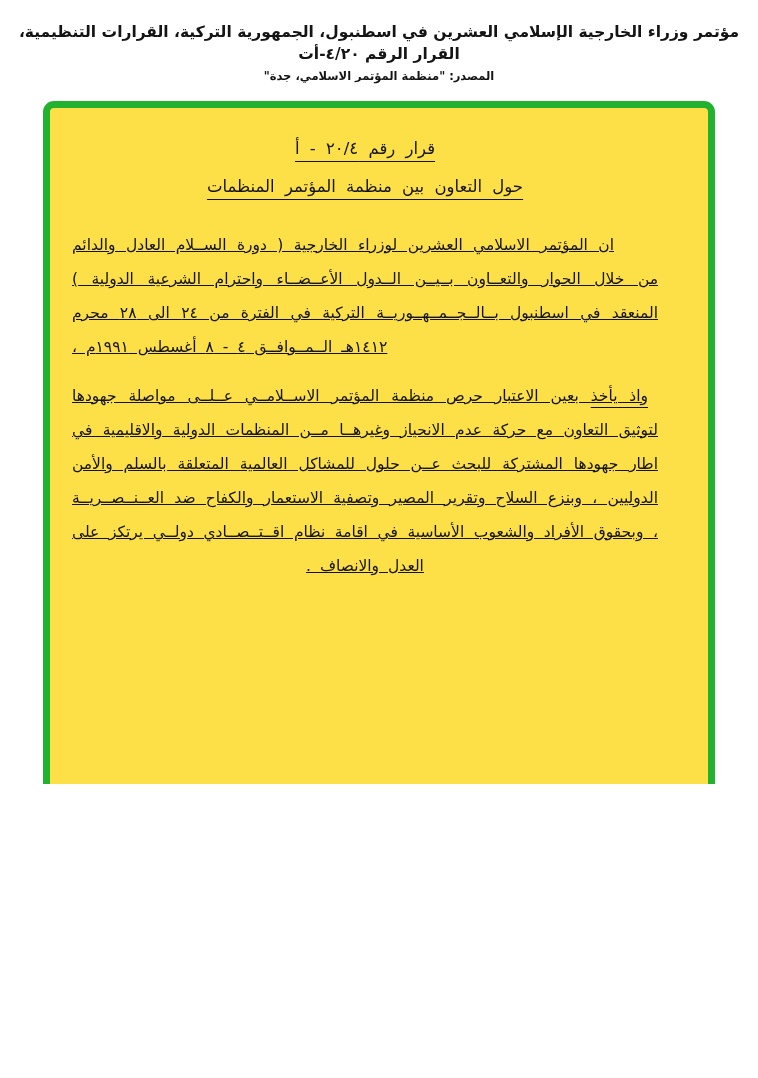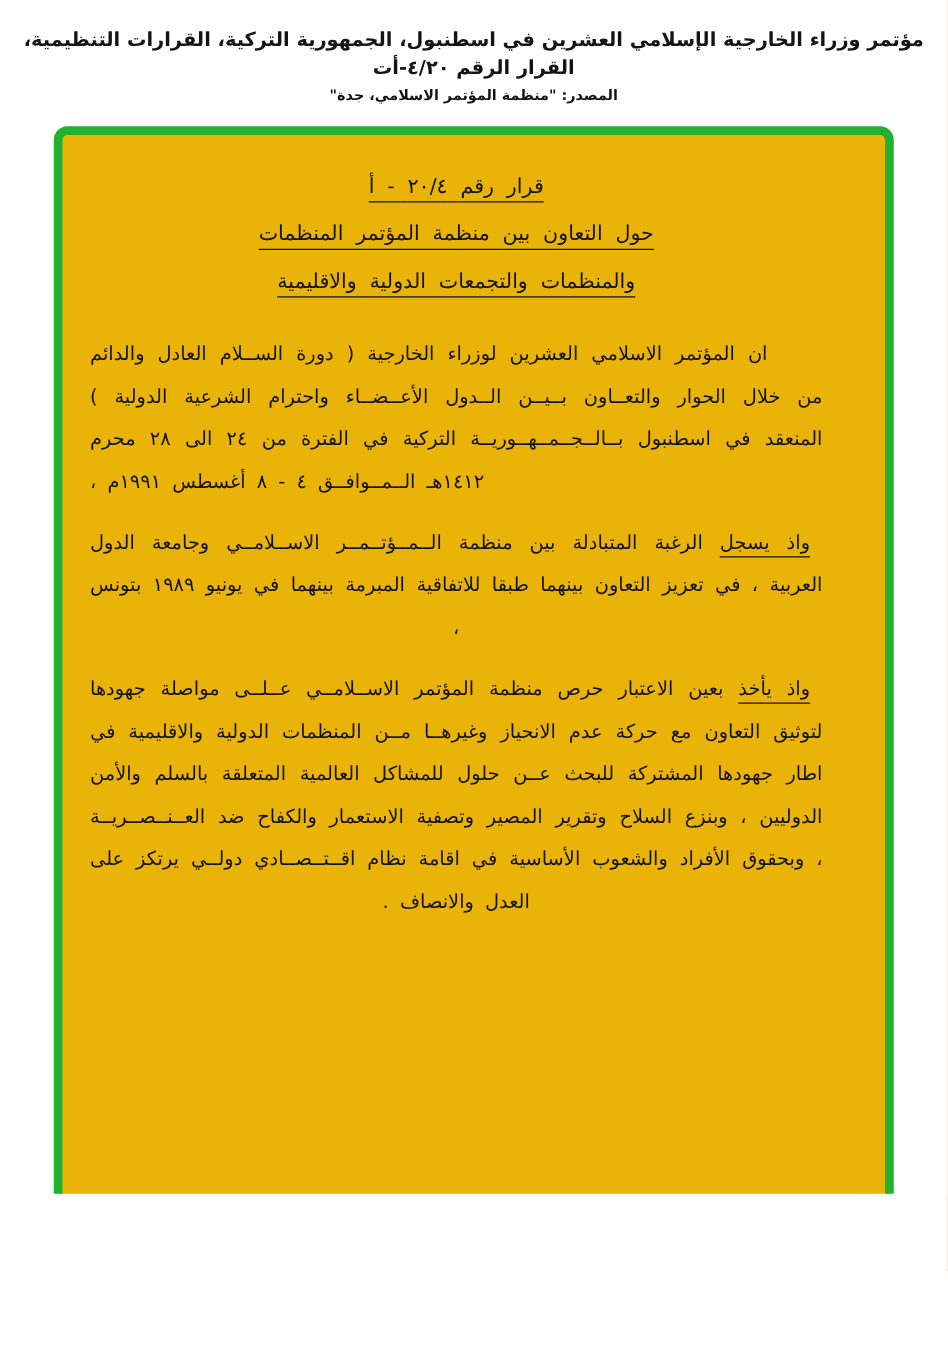--- a/index.html
+++ b/index.html
@@ -8,21 +8,21 @@
     background: #ffffff;
     width: 758px;
     height: 1078px;
     font-family: "DejaVu Sans", sans-serif;
     color: #141414;
     direction: rtl;
   }
   .page {
     position: relative;
     width: 758px;
-    height: 955px;
+    height: 784px;
     background: #ffffff;
     overflow: hidden;
   }
   .doc-header {
     text-align: center;
     margin: 0 10px;
     padding-top: 21px;
     direction: rtl;
   }
   .doc-header .line1 {
@@ -38,21 +38,21 @@
     line-height: 16px;
   }
   .green-box {
     box-sizing: border-box;
     width: 672px;
     height: 950px;
     margin: 17px auto 0 auto;
     border: 7px solid #22b22f;
     border-radius: 11px;
     padding: 16px 50px 18px 22px;
-    background: #eab308;
+    background: #fde047;
     overflow: hidden;
   }
   .title-block {
     text-align: center;
     margin: 6px 0 22px 0;
   }
   .title-line {
     font-size: 16.5px;
     line-height: 38px;
     letter-spacing: 1px;
@@ -63,20 +63,21 @@
     text-underline-offset: 7px;
     text-decoration-thickness: 1.3px;
   }
   .para {
     font-size: 15.5px;
     line-height: 34px;
     text-align: justify;
     text-align-last: center;
     word-spacing: 4px;
     margin: 0 0 15px 0;
+    text-decoration: underline;
   }
   .para.first {
     text-indent: 44px;
     text-align-last: left;
   }
   .para.leadpara {
     text-indent: 10px;
   }
   .lead {
     text-decoration: underline;
@@ -98,28 +99,26 @@
   <div class="doc-header">
     <div class="line1">مؤتمر وزراء الخارجية الإسلامي العشرين في اسطنبول، الجمهورية التركية، القرارات التنظيمية، القرار الرقم ٤/٢٠-أت</div>
     <div class="line2">المصدر: "منظمة المؤتمر الاسلامي، جدة"</div>
   </div>
 
   <div class="green-box">
 
     <div class="title-block">
       <div class="title-line"><span>قرار رقم ٢٠/٤ - أ</span></div>
       <div class="title-line"><span>حول التعاون بين منظمة المؤتمر المنظمات</span></div>
-      <div class="title-line"><span>والمنظمات والتجمعات الدولية والاقليمية</span></div>
     </div>
 
     <div class="para first"><span class="lead"></span><span>ان المؤتمر الاسلامي العشرين لوزراء الخارجية ( دورة الســلام العادل والدائم من خلال الحوار والتعــاون بــيــن الــدول الأعــضــاء واحترام الشرعية الدولية ) المنعقد في اسطنبول بــالــجــمــهــوريــة التركية في الفترة من ٢٤ الى ٢٨ محرم ١٤١٢هـ الــمــوافــق ٤ - ٨ أغسطس ١٩٩١م ،</span></div>
 
 
 
-    <div class="para leadpara"><span class="lead">واذ يسجل</span><span> الرغبة المتبادلة بين منظمة الــمــؤتــمــر الاســلامــي وجامعة الدول العربية ، في تعزيز التعاون بينهما طبقا للاتفاقية المبرمة بينهما في يونيو ١٩٨٩ بتونس ،</span></div>
 
 
     <div class="para leadpara"><span class="lead">واذ يأخذ</span><span> بعين الاعتبار حرص منظمة المؤتمر الاســلامــي عــلــى مواصلة جهودها لتوثيق التعاون مع حركة عدم الانحياز وغيرهــا مــن المنظمات الدولية والاقليمية في اطار جهودها المشتركة للبحث عــن حلول للمشاكل العالمية المتعلقة بالسلم والأمن الدوليين ، وبنزع السلاح وتقرير المصير وتصفية الاستعمار والكفاح ضد العــنــصــريــة ، وبحقوق الأفراد والشعوب الأساسية في اقامة نظام اقــتــصــادي دولــي يرتكز على العدل والانصاف .</span></div>
 
   </div>
 
   <div class="page-number">١</div>
 
 </div>
 

